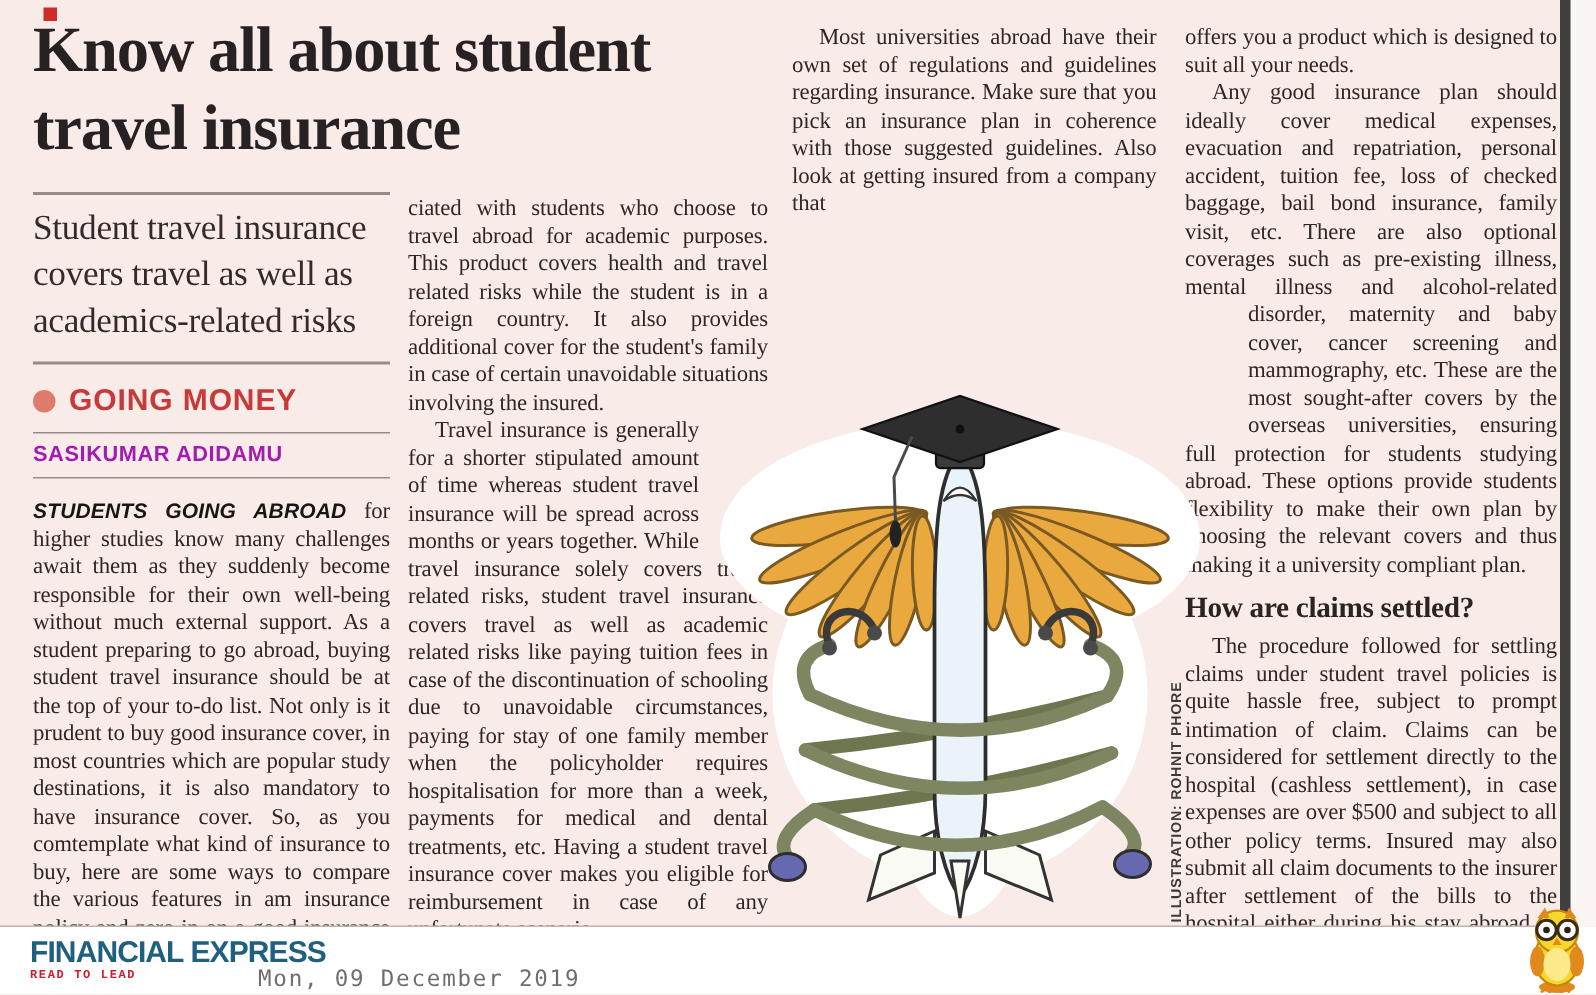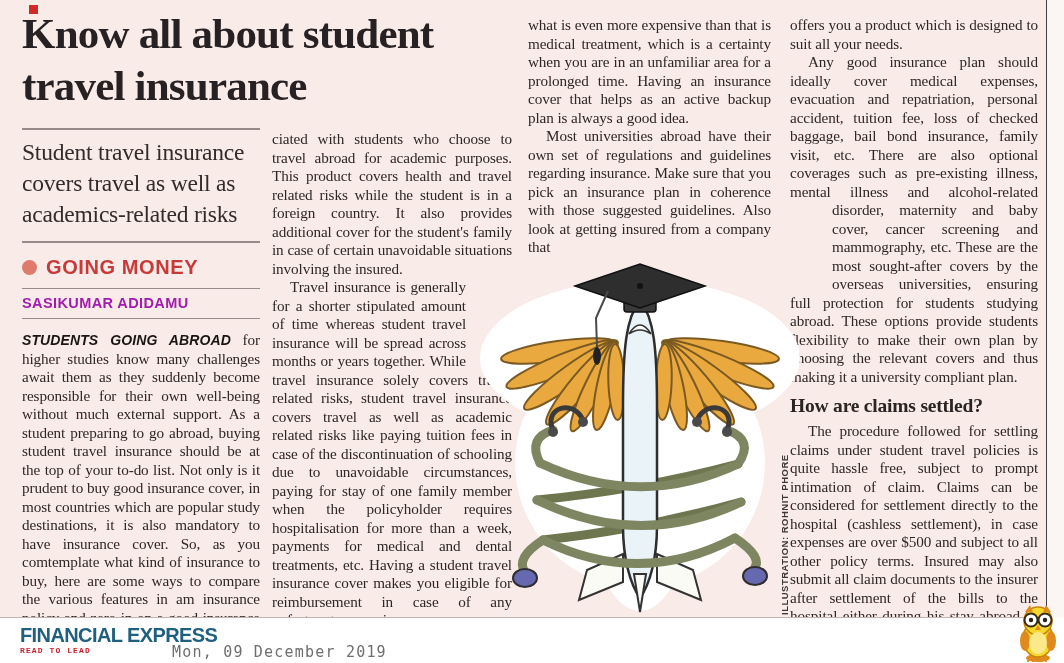--- a/index.html
+++ b/index.html
@@ -6,21 +6,21 @@
   html,body { background:#e8e8e8; }
   .stage {
     position:relative; width:1064px; height:663px;
     background:#fbf5f4; overflow:hidden;
     font-family:"Liberation Serif", serif;
     color:#2e2725;
   }
   .paper {
     position:absolute; left:0; top:0; width:1047px; height:618px;
     background:#f8ebe8;
-    border-right:1px solid #404040;
+    border-right:7px solid #404040;
     border-bottom:1px solid #c2b2b0;
     overflow:hidden;
   }
   .red-marker { position:absolute; left:29px; top:5px; width:9px; height:9px; background:#cf2b28; }
   .headline {
     position:absolute; left:22px; top:8px; width:520px;
     font-size:43px; line-height:52px; font-weight:700;
     letter-spacing:-0.8px; color:#272124;
   }
   .col { position:absolute; }
@@ -118,21 +118,20 @@
     </div>
 
     <div class="col col2">
       <p class="body">ciated with students who choose to travel abroad for academic purposes. This product covers health and travel related risks while the student is in a foreign country. It also provides additional cover for the student's family in case of certain unavoidable situations involving the insured.</p>
       <div class="spacer-r"></div>
       <p class="body indent">Travel insurance is generally for a shorter stipulated amount of time whereas student travel insurance will be spread across months or years together. While travel insurance solely covers travel related risks, student travel insurance covers travel as well as academic related risks like paying tuition fees in case of the discontinuation of schooling due to unavoidable circumstances, paying for stay of one family member when the policyholder requires hospitalisation for more than a week, payments for medical and dental treatments, etc. Having a student travel insurance cover makes you eligible for reimbursement in case of any unfortunate scenario.</p>
 
     </div>
 
     <div class="col col3">
-      <p class="body">what is even more expensive than that is medical treatment, which is a certainty when you are in an unfamiliar area for a prolonged time. Having an insurance cover that helps as an active backup plan is always a good idea.</p>
       <p class="body indent">Most universities abroad have their own set of regulations and guidelines regarding insurance. Make sure that you pick an insurance plan in coherence with those suggested guidelines. Also look at getting insured from a company that</p>
     </div>
 
     <div class="col col4">
       <p class="body">offers you a product which is designed to suit all your needs.</p>
       <div class="spacer-l"></div>
       <p class="body indent">Any good insurance plan should ideally cover medical expenses, evacuation and repatriation, personal accident, tuition fee, loss of checked baggage, bail bond insurance, family visit, etc. There are also optional coverages such as pre-existing illness, mental illness and alcohol-related disorder, maternity and baby cover, cancer screening and mammography, etc. These are the most sought-after covers by the overseas universities, ensuring full protection for students studying abroad. These options provide students flexibility to make their own plan by choosing the relevant covers and thus making it a university compliant plan.</p>
       <h2 class="sect">How are claims settled?</h2>
       <p class="body indent">The procedure followed for settling claims under student travel policies is quite hassle free, subject to prompt intimation of claim. Claims can be considered for settlement directly to the hospital (cashless settlement), in case expenses are over $500 and subject to all other policy terms. Insured may also submit all claim documents to the insurer after settlement of the bills to the hospital either during his stay abroad or on his return to India.</p>
 

